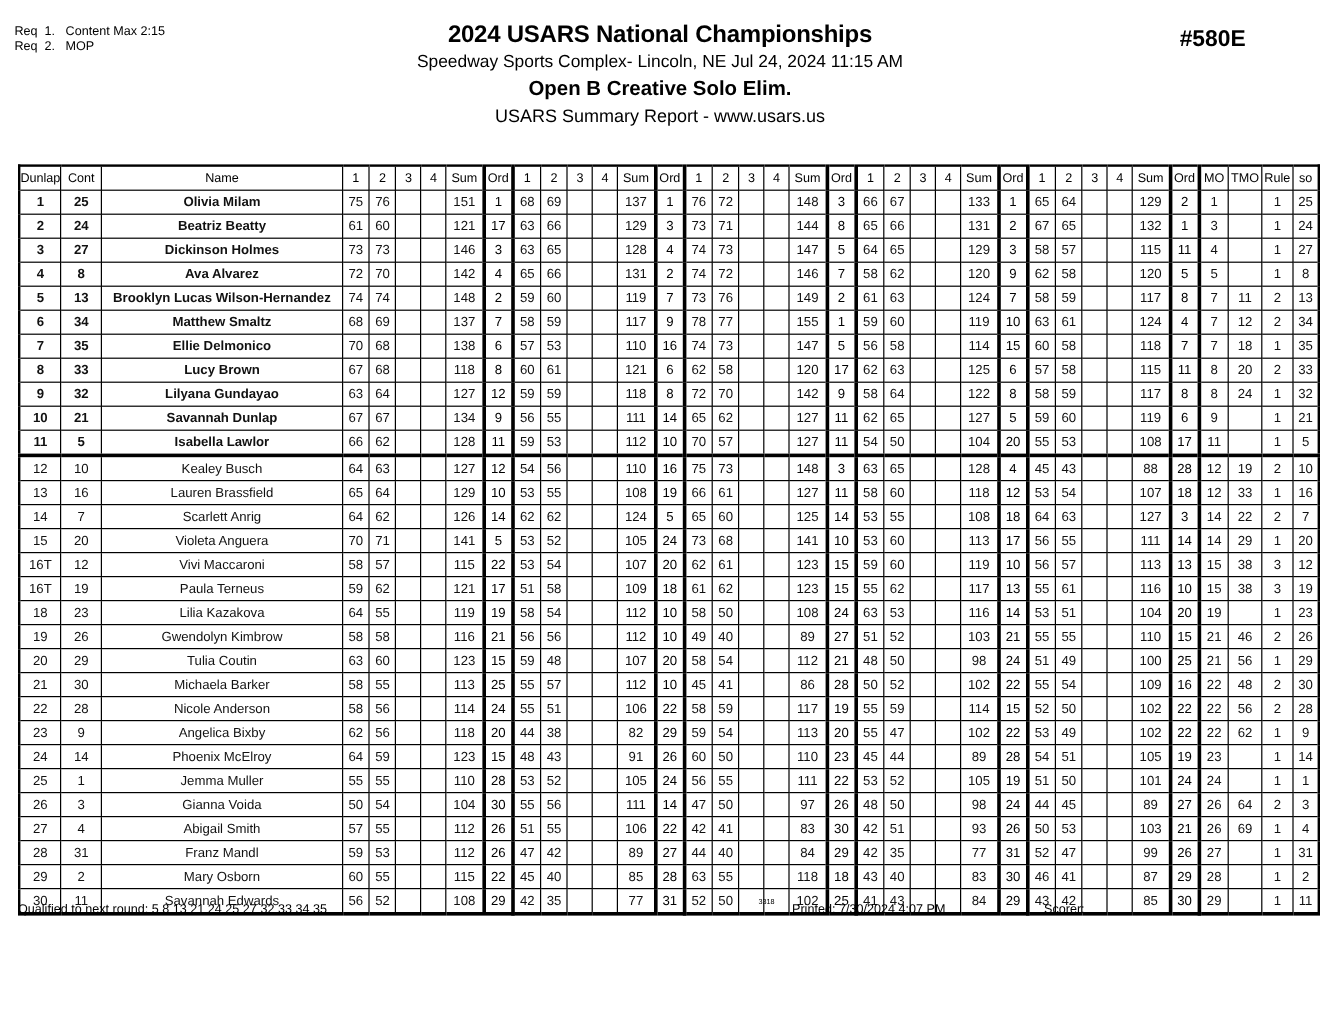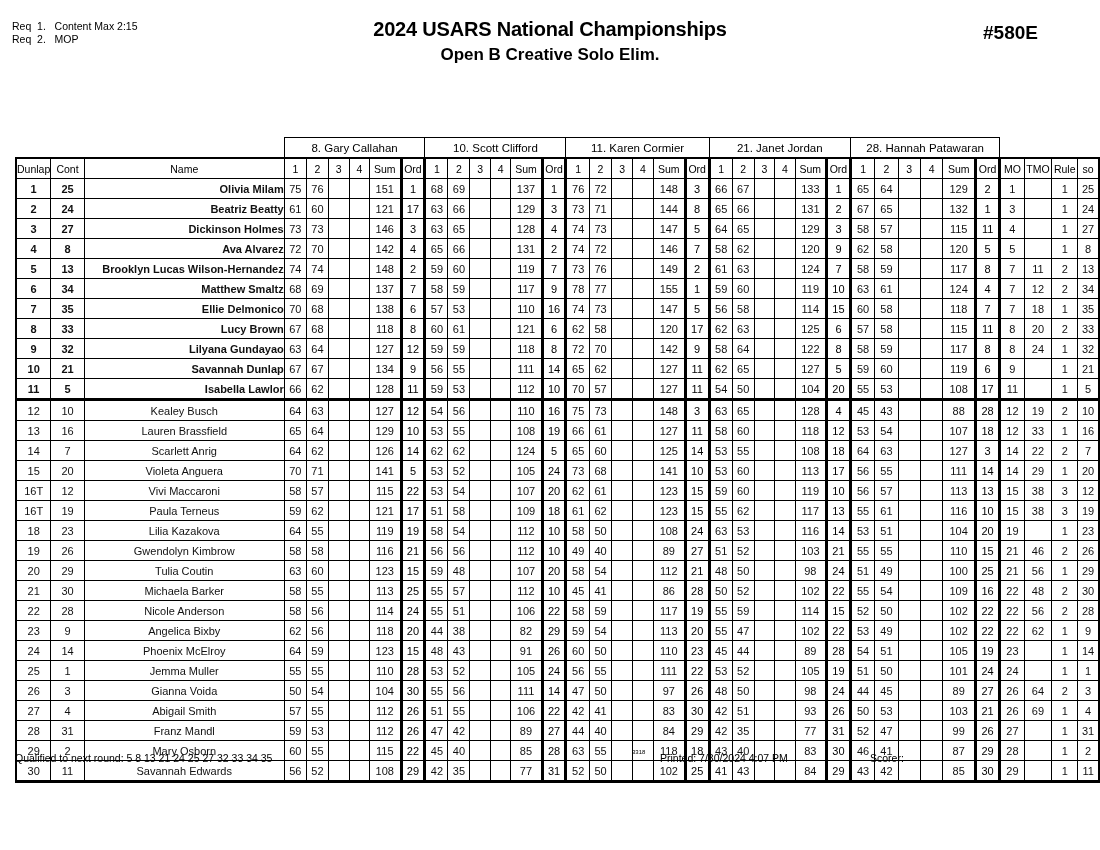--- a/index.html
+++ b/index.html
@@ -54,21 +54,21 @@
   .c-sum{width:32px;}
   .c-ord{width:22px;}
   .c-mo{width:24px;}
   .c-tmo{width:28px;}
   .c-rule{width:26px;}
   .c-so{width:22px;}
 
   tr.qual td.c-place,tr.qual td.c-cont,tr.qual td.c-name{font-weight:bold;}
   tr.qual td{font-weight:normal;}
   tr.qual td.c-place,tr.qual td.c-cont{font-weight:bold;}
-  tr.qual td.c-name{font-weight:bold;text-align:right;}
+  tr.qual td.c-name{font-weight:bold;}
 
   td.val{color:#111;}
 
   .hdrrow td{font-size:10.5px;height:18px;}
 
   
   .footer{position:absolute;left:15px;top:752px;width:1070px;font-size:10.5px;}
   .f-qual{position:absolute;left:0;top:0;white-space:nowrap;}
   .f-tiny{position:absolute;left:617px;top:-3px;font-size:6px;}
   .f-printed{position:absolute;left:645px;top:0;white-space:nowrap;}
@@ -79,21 +79,23 @@
 
 <div class="page">
 
   <div class="req">
     <div>Req  1.   Content Max 2:15</div>
     <div>Req  2.   MOP</div>
   </div>
 
   <div class="titleblock">
     <div class="t-main">2024 USARS National Championships</div>
+    <div class="t-sub">Speedway Sports Complex- Lincoln, NE  Jul 24, 2024  11:15 AM</div>
     <div class="t-event">Open B Creative Solo Elim.</div>
+    <div class="t-report">USARS Summary Report - www.usars.us</div>
   </div>
 
   <div class="eventno">#580E</div>
 
   <table class="sheet" style="outline: none;">
     <colgroup>
       <col style="width:33px">
         <col style="width:36px">
         <col style="width:205px">
       <col style="width:24px">
@@ -125,29 +127,20 @@
         <col style="width:24px">
         <col style="width:24px">
         <col style="width:32px">
         <col style="width:22px">
       <col style="width:24px">
         <col style="width:28px">
         <col style="width:26px">
         <col style="width:22px">
     </colgroup>
     <thead>
-      <tr>
-        <td class="nob" colspan="3"></td>
-        <td class="jgroup" colspan="6">8.  Gary Callahan</td>
-        <td class="jgroup" colspan="6">10.  Scott Clifford</td>
-        <td class="jgroup" colspan="6">11.  Karen Cormier</td>
-        <td class="jgroup" colspan="6">21.  Janet Jordan</td>
-        <td class="jgroup" colspan="6">28.  Hannah Patawaran</td>
-        <td class="nob" colspan="4"></td>
-      </tr>
       <tr class="hdrrow">
         <td style="border-top: 2px solid rgb(0, 0, 0); border-left: 2px solid rgb(0, 0, 0);">Dunlap</td>
         <td style="border-top: 2px solid rgb(0, 0, 0);">Cont</td>
         <td class="c-name" style="border-top: 2px solid rgb(0, 0, 0);">Name</td>
 
         <td class="js-sub" style="border-top: 2px solid rgb(0, 0, 0);">1</td>
         <td class="js-sub" style="border-top: 2px solid rgb(0, 0, 0);">2</td>
         <td class="js-sub" style="border-top: 2px solid rgb(0, 0, 0);">3</td>
         <td class="js-sub" style="border-top: 2px solid rgb(0, 0, 0);">4</td>
         <td class="js-sub" style="border-top: 2px solid rgb(0, 0, 0);">Sum</td>

